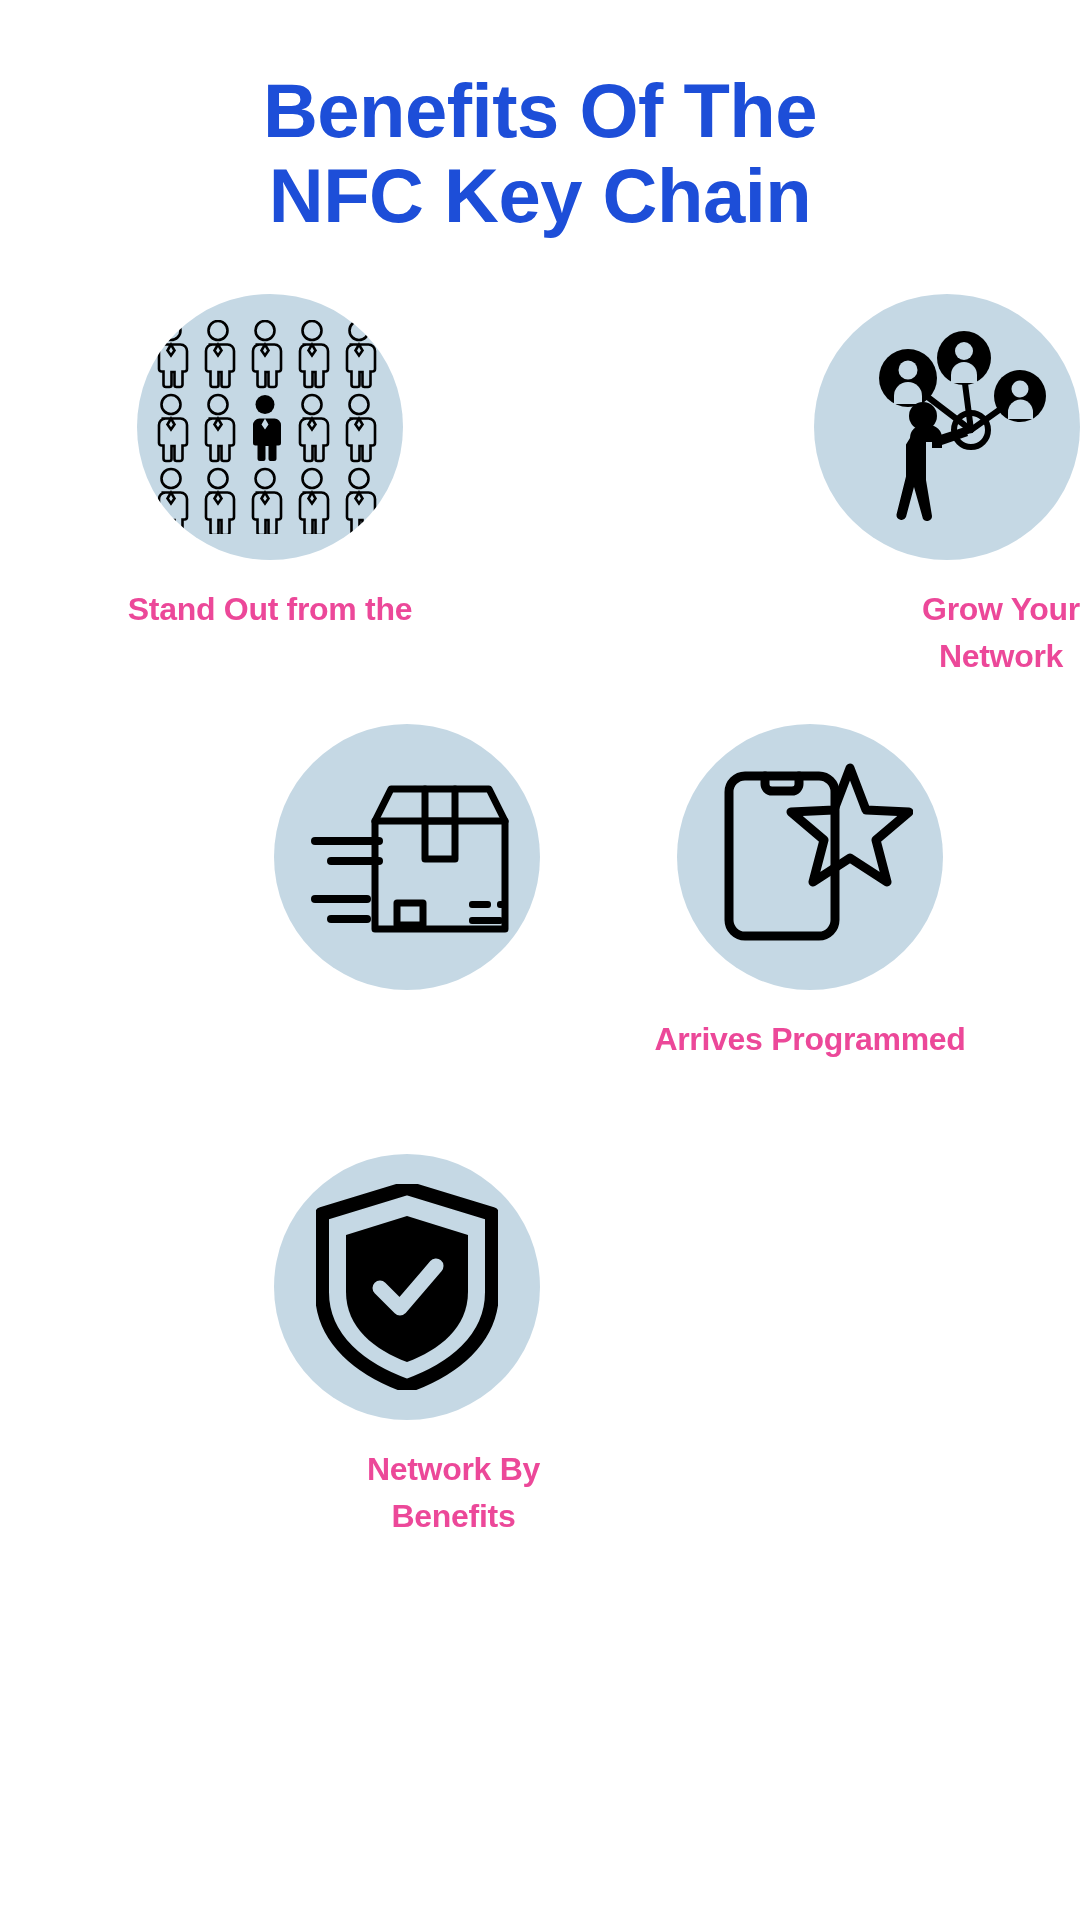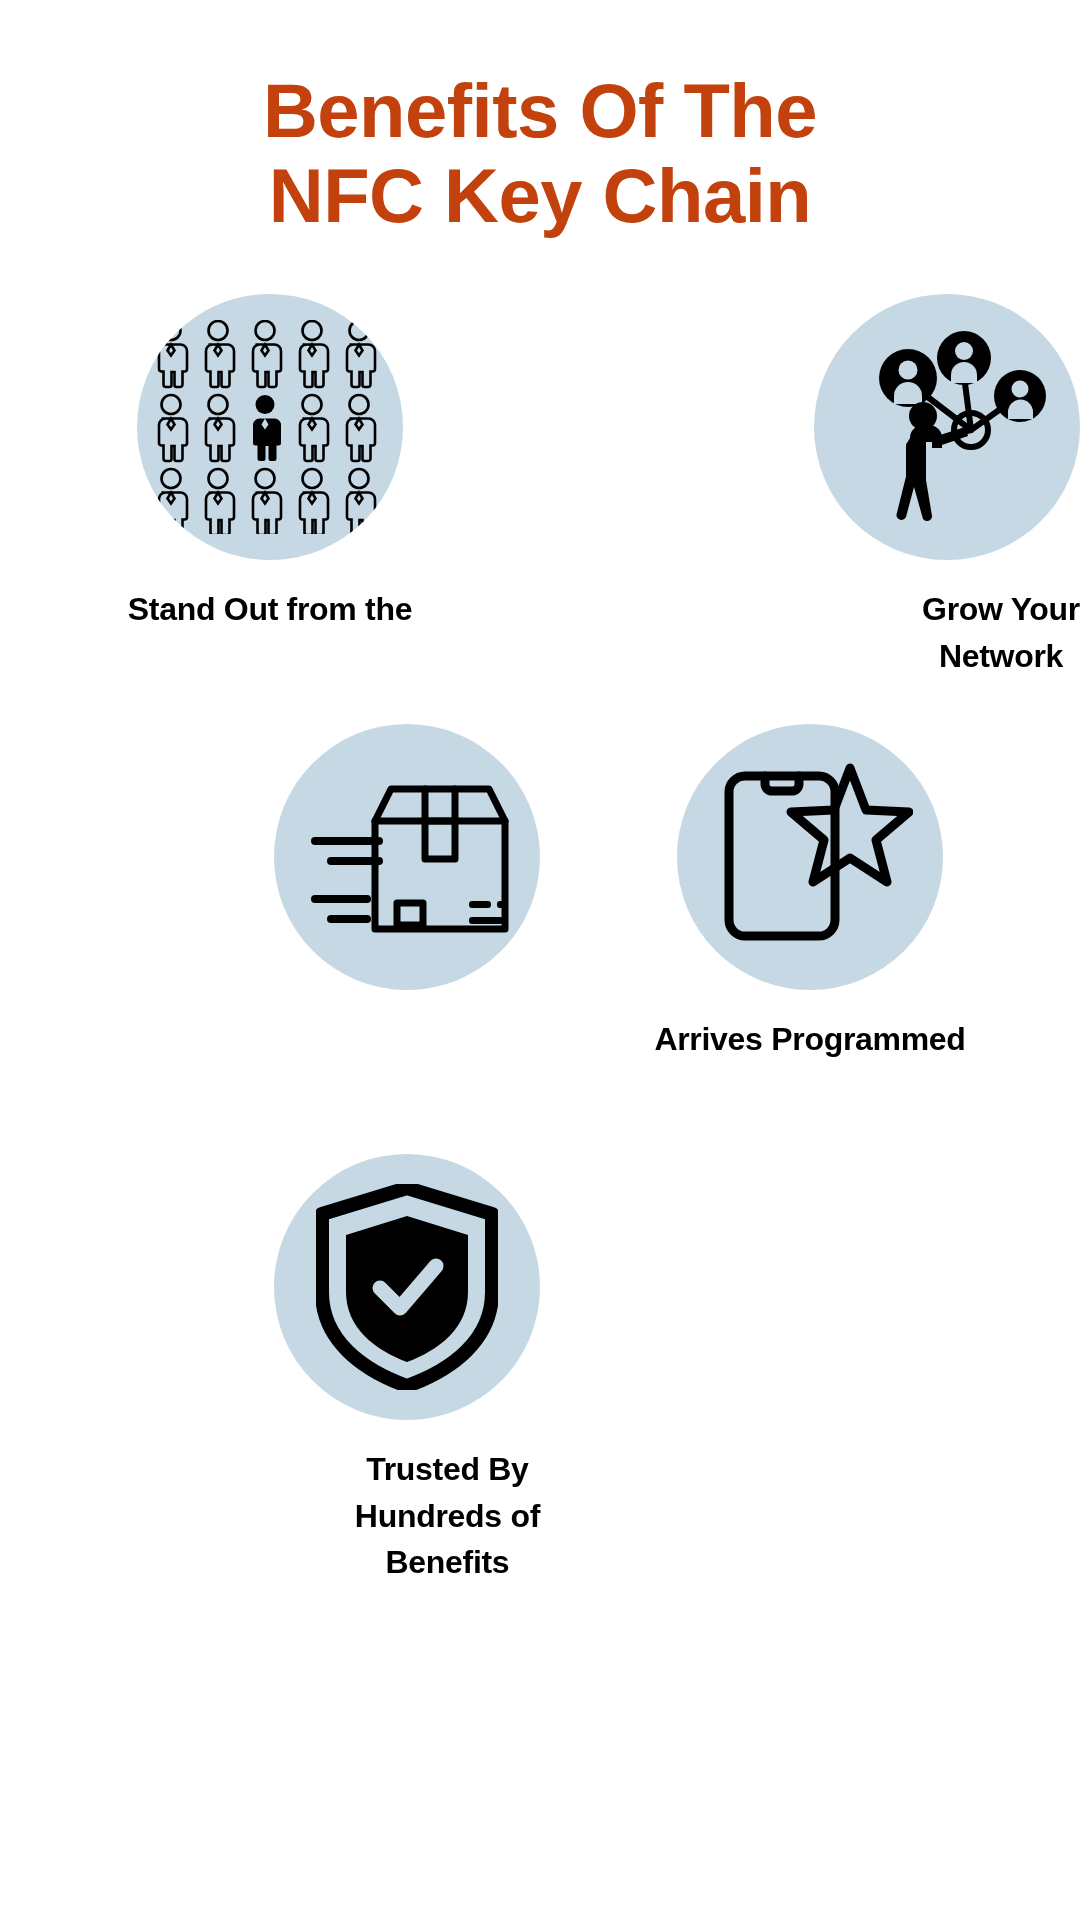--- a/index.html
+++ b/index.html
@@ -13,21 +13,21 @@
     font-family: "Liberation Sans", sans-serif;
     overflow: hidden;
     position: relative;
   }
 
   #page-title {
     text-align: center;
     font-size: 76px;
     line-height: 1.12;
     font-weight: bold;
-    color: #c2410c;
+    color: #1d4ed8;
     letter-spacing: -0.5px;
     padding-top: 68px;
     margin: 0 auto;
     width: 760px;
   }
   #page-title .title-line {
     display: block;
     white-space: nowrap;
   }
 
@@ -61,21 +61,21 @@
     flex: none;
   }
   .icon-circle svg { display: block; }
 
   .benefit-label {
     margin-top: 26px;
     text-align: center;
     font-size: 32px;
     line-height: 1.45;
     font-weight: bold;
-    color: #000000;
+    color: #ec4899;
     letter-spacing: -0.3px;
     max-width: 420px;
   }
   .benefit-label .lbl-line { display: block; }
 </style>
 </head>
 <body>
 
 <h1 id="page-title">
   <span class="title-line">Benefits Of The</span>
@@ -230,19 +230,18 @@
 
           <path d="M91 4 L176 30 V108 C176 156 136 186 91 202 C46 186 6 156 6 108 V30 Z" fill="none" stroke="#000000" stroke-width="14" stroke-linejoin="round"></path>
 
           <path d="M91 32 L152 51 V108 C152 144 123 166 91 178 C59 166 30 144 30 108 V51 Z" fill="#000000"></path>
 
           <path d="M64 104 L84 124 L120 82" fill="none" stroke="#c5d8e4" stroke-width="15" stroke-linecap="round" stroke-linejoin="round"></path>
         </svg>
       </span>
     </div>
     <div class="benefit-label">
-      <span class="lbl-line">Trusted By</span>
-      <span class="lbl-line">Hundreds of</span>
+      <span class="lbl-line">Network By</span>
       <span class="lbl-line">Benefits</span>
     </div>
   </div>
 
 </div>
 
 </body></html>

